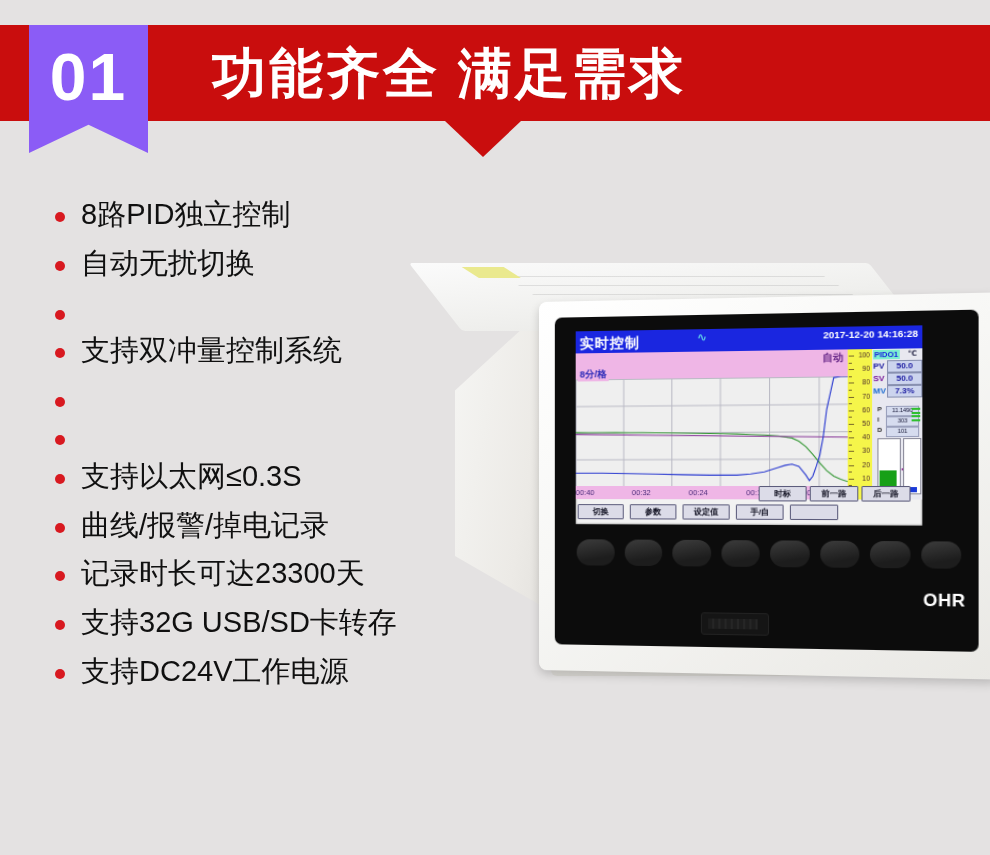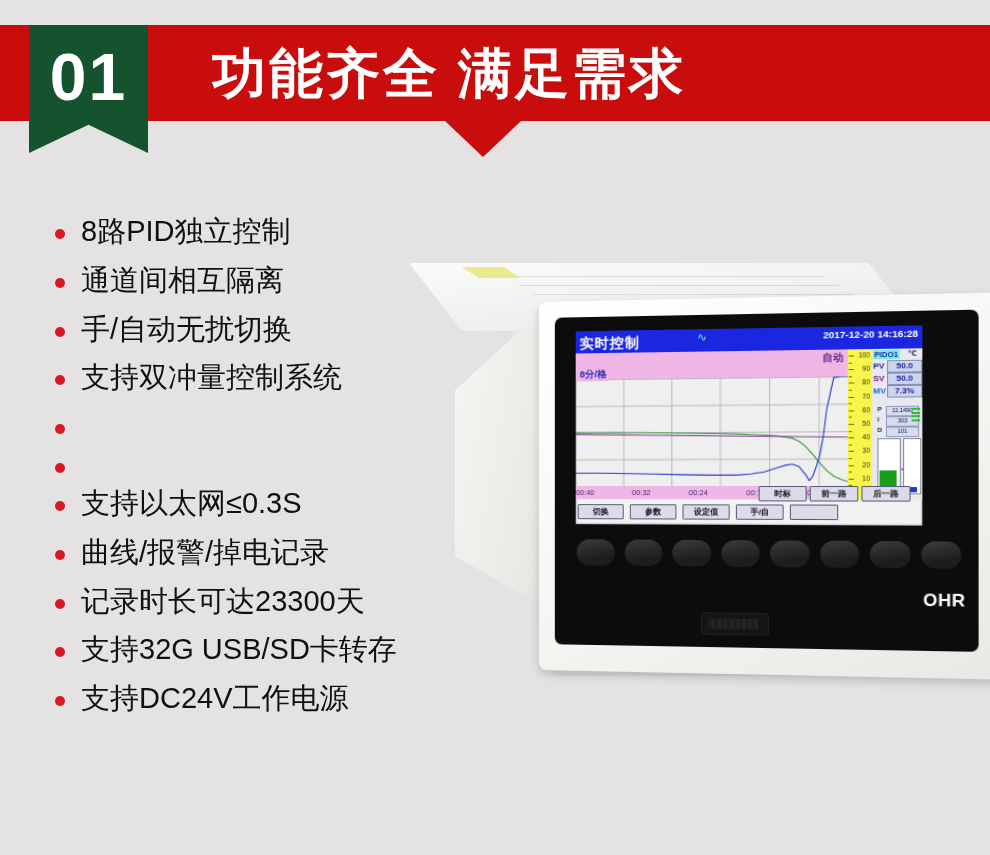--- a/index.html
+++ b/index.html
@@ -17,39 +17,39 @@
     background:#c90d0d;
   }
   #banner-notch{
     position:absolute;left:445px;top:121px;width:0;height:0;
     border-left:38px solid transparent;
     border-right:38px solid transparent;
     border-top:36px solid #c90d0d;
   }
   #number-ribbon{
     position:absolute;left:29px;top:25px;width:119px;height:128px;
-    background:#14532d;
+    background:#8b5cf6;
     clip-path:polygon(0 0,100% 0,100% 100%,50% 78%,0 100%);
     display:flex;align-items:flex-start;justify-content:center;
   }
   #number-ribbon-text{
     color:#ffffff;font-size:66px;font-weight:bold;letter-spacing:2px;
     line-height:1;margin-top:19px;
     font-family:"Liberation Sans","DejaVu Sans",sans-serif;
   }
   #header-title{
     position:absolute;left:212px;top:38px;
     color:#ffffff;font-size:54px;font-weight:bold;letter-spacing:3px;
     white-space:nowrap;
     font-family:"Liberation Sans","DejaVu Sans",sans-serif;
   }
 
   
   #feature-list{
-    position:absolute;left:55px;top:213px;width:430px;
+    position:absolute;left:55px;top:196px;width:430px;
   }
   .feature-item{
     display:flex;align-items:flex-start;
     margin-bottom:12.5px;
     white-space:nowrap;
   }
   .feature-bullet{
     width:10px;height:10px;border-radius:50%;
     background:#d81920;
     margin-top:16px;margin-right:16px;flex:0 0 auto;
@@ -275,25 +275,24 @@
 </div>
 <div id="header-title">功能齐全  满足需求</div>
 
 <div id="feature-list">
     <div class="feature-item">
       <span class="feature-bullet" style="background: rgb(216, 25, 32);"></span>
       <span class="feature-text">8路PID独立控制</span>
     </div>
     <div class="feature-item">
       <span class="feature-bullet" style="background: rgb(216, 25, 32);"></span>
-      <span class="feature-text">通道间相互隔离</span>
-    </div>
-    <div class="feature-item">
-      <span class="feature-bullet" style="background: rgb(216, 25, 32);"></span>
-      <span class="feature-text">手/自动无扰切换</span>
+      <span class="feature-text">自动无扰切换</span>
+    </div>
+    <div class="feature-item">
+      <span class="feature-bullet" style="background: rgb(216, 25, 32);"></span>
     </div>
     <div class="feature-item">
       <span class="feature-bullet" style="background: rgb(216, 25, 32);"></span>
       <span class="feature-text">支持双冲量控制系统</span>
     </div>
     <div class="feature-item">
       <span class="feature-bullet" style="background: rgb(216, 25, 32);"></span>
     </div>
     <div class="feature-item">
       <span class="feature-bullet" style="background: rgb(216, 25, 32);"></span>

